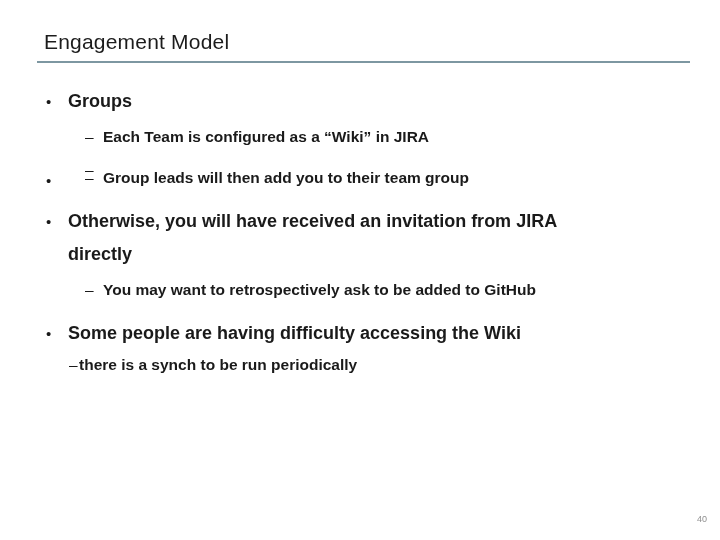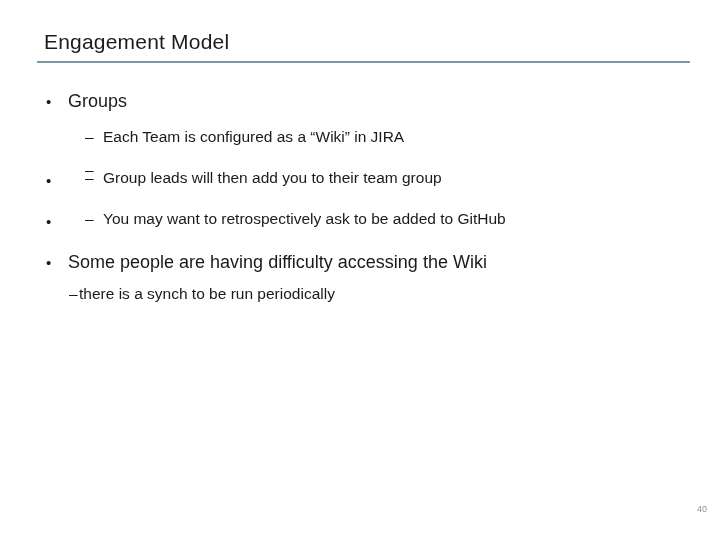--- a/index.html
+++ b/index.html
@@ -34,21 +34,21 @@
     height: 2px;
     background: #7d97a1;
   }
   .content {
     position: absolute;
     left: 45px;
     top: 85px;
     right: 18px;
   }
   .item { position: relative; }
-  .item .txt { display: inline-block; vertical-align: top; }
+  .item .txt { display: inline-block; vertical-align: top; font-weight: bold; }
   .marker {
     position: absolute;
     top: 0;
   }
   .l1 {
     font-size: 18px;
     line-height: 33px;
     padding-left: 23px;
     margin-top: 13px;
   }
@@ -64,21 +64,21 @@
   .l2.tight {
     padding-left: 34px;
     margin-top: 1px;
   }
   .l2.tight .marker { left: 24px; }
   .w490 { max-width: 490px; }
   .w430 { max-width: 430px; }
   .page-number {
     position: absolute;
     right: 13px;
-    bottom: 26px;
+    bottom: 16px;
     font-size: 9px;
     color: #8f8f8f;
   }
 </style>
 </head>
 <body>
 
 <div class="slide">
 
   <div class="slide-title">Engagement Model</div>
@@ -105,20 +105,21 @@
       <span class="marker">•</span>
     </div>
 
     <div class="item l2">
       <span class="marker">–</span>
       <span class="txt">Group leads will then add you to their team group</span>
     </div>
 
     <div class="item l1">
       <span class="marker">•</span>
+      <span class="txt w490">Otherwise, you will have received an invitation from JIRA directly</span>
     </div>
 
     <div class="item l2">
       <span class="marker">–</span>
       <span class="txt">You may want to retrospectively ask to be added to GitHub</span>
     </div>
 
     <div class="item l1">
       <span class="marker">•</span>
       <span class="txt">Some people are having difficulty accessing the Wiki</span>

